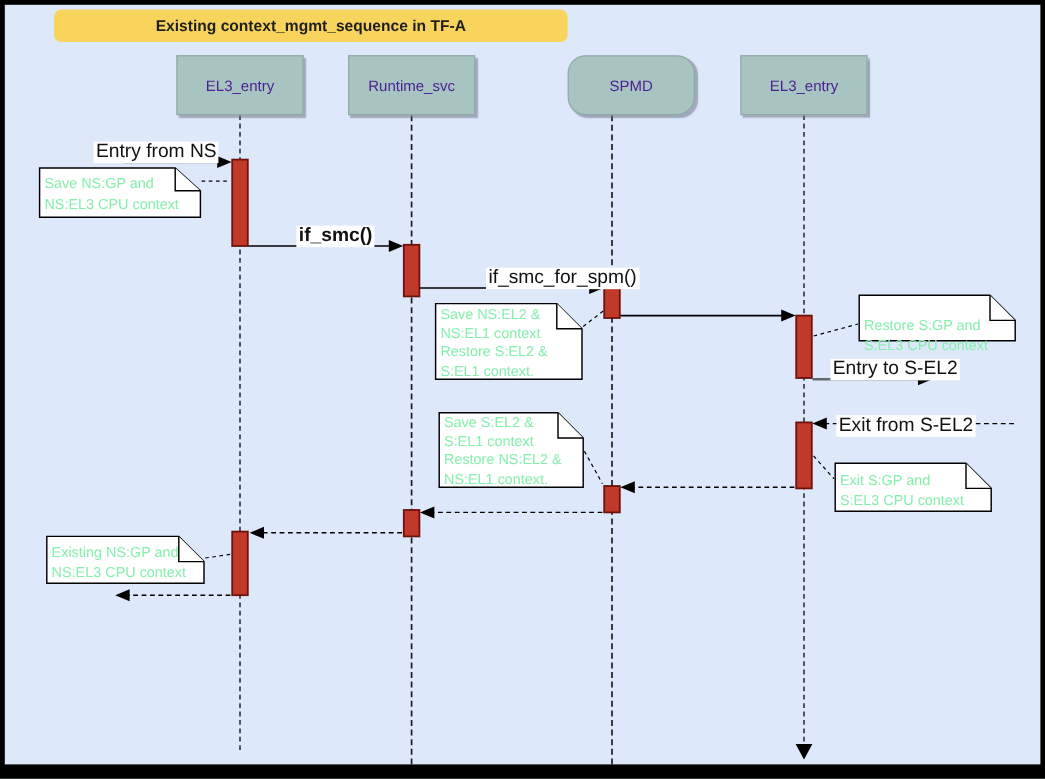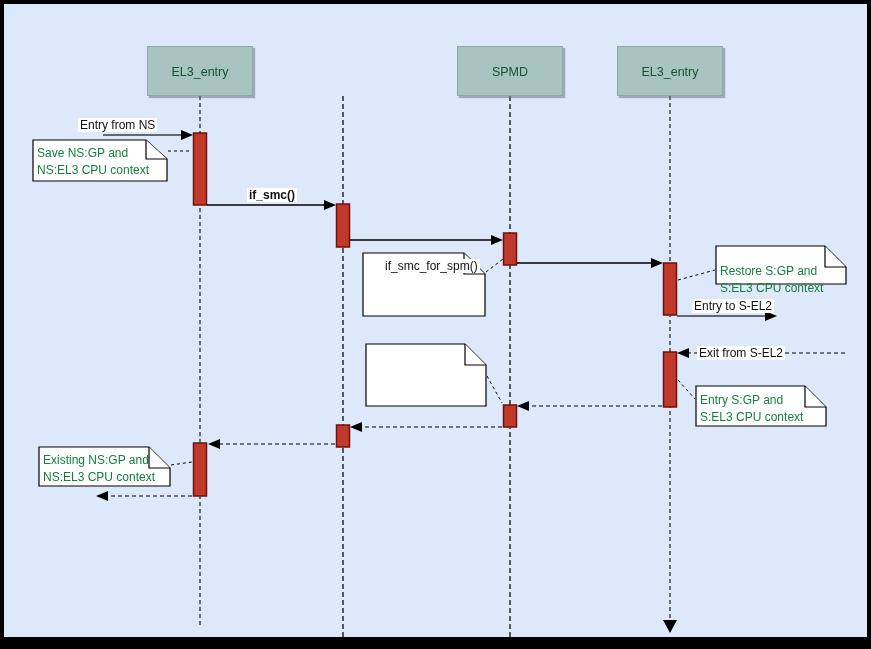--- a/index.html
+++ b/index.html
@@ -29,38 +29,38 @@
     border-radius: 6px;
     font-size: 13px; font-weight: bold; color: #1f1f1f;
     text-align: center; line-height: 27px;
   }
   .actor-box {
     position: absolute;
     width: 106px; height: 50px;
     background: #a7c4c0;
     border: 1px solid #8fa9a6;
     box-shadow: 2px 2px 1px rgba(110,115,135,0.55);
-    font-size: 12.5px; color: #14532d;
+    font-size: 12.5px; color: #4c1d95;
     text-align: center; line-height: 50px;
     box-sizing: border-box;
   }
   .actor-el3-1 { left: 147px; top: 46px; }
   .actor-runtime { left: 290px; top: 46px; }
-  .actor-spmd { left: 457px; top: 46px; }
+  .actor-spmd { left: 473px; top: 46px; border-radius: 15px; }
   .actor-el3-2 { left: 617px; top: 46px; }
   .msg-label {
     position: absolute;
     background: #ffffff;
-    font-size: 12px; color: #111;
+    font-size: 16px; color: #111;
     padding: 0 2px;
     white-space: nowrap;
   }
   .note-text {
     position: absolute;
-    font-size: 12px; color: #15803d;
+    font-size: 12px; color: #86efac;
     line-height: 15.5px;
     white-space: pre-line;
   }
   .note-text.two-line { line-height: 16.5px; padding-top: 3px; }
 </style>
 </head>
 <body>
 
 <div class="stage">
   <div class="page"></div>
@@ -146,32 +146,42 @@
     <g fill="#ffffff" stroke="#000" stroke-width="1.2">
       <path d="M146,140 V159 H167"></path>
       <path d="M464,253 V274 H485"></path>
       <path d="M825,246 V267 H846"></path>
       <path d="M805,386 V407 H826"></path>
       <path d="M465,344 V365 H486"></path>
       <path d="M149,447 V468 H170"></path>
     </g>
   </svg>
 
+  <div class="title-banner">Existing context_mgmt_sequence in TF-A</div>
 
   <div class="actor-box actor-el3-1">EL3_entry</div>
+  <div class="actor-box actor-runtime">Runtime_svc</div>
   <div class="actor-box actor-spmd">SPMD</div>
   <div class="actor-box actor-el3-2">EL3_entry</div>
 
   <div class="msg-label" style="left:78px; top:118px;">Entry from NS</div>
   <div class="msg-label" style="left:247px; top:188px;font-weight:bold;">if_smc()</div>
-  <div class="msg-label" style="left:383px; top:223px;margin-top:36px;">if_smc_for_spm()</div>
+  <div class="msg-label" style="left:405px; top:223px;">if_smc_for_spm()</div>
   <div class="msg-label" style="left:692px; top:299px;">Entry to S-EL2</div>
   <div class="msg-label" style="left:697px; top:346px;">Exit from S-EL2</div>
 
   <div class="note-text two-line" style="left:37px; top:142px; width:126px;">Save NS:GP and
 NS:EL3 CPU context</div>
+  <div class="note-text" style="left:367px; top:255px; width:112px;">Save NS:EL2 &amp;
+NS:EL1 context
+Restore S:EL2 &amp;
+S:EL1 context.</div>
   <div class="note-text two-line" style="left:720px; top:248px; width:122px;margin-top:12px;">Restore S:GP and
 S:EL3 CPU context</div>
-  <div class="note-text two-line" style="left:700px; top:389px; width:122px;">Entry S:GP and
+  <div class="note-text two-line" style="left:700px; top:389px; width:122px;">Exit S:GP and
 S:EL3 CPU context</div>
+  <div class="note-text" style="left:370px; top:345px; width:112px;">Save S:EL2 &amp;
+S:EL1 context
+Restore NS:EL2 &amp;
+NS:EL1 context.</div>
   <div class="note-text two-line" style="left:43px; top:449px; width:124px;">Existing NS:GP and
 NS:EL3 CPU context</div>
 </div>
 
 </body></html>

